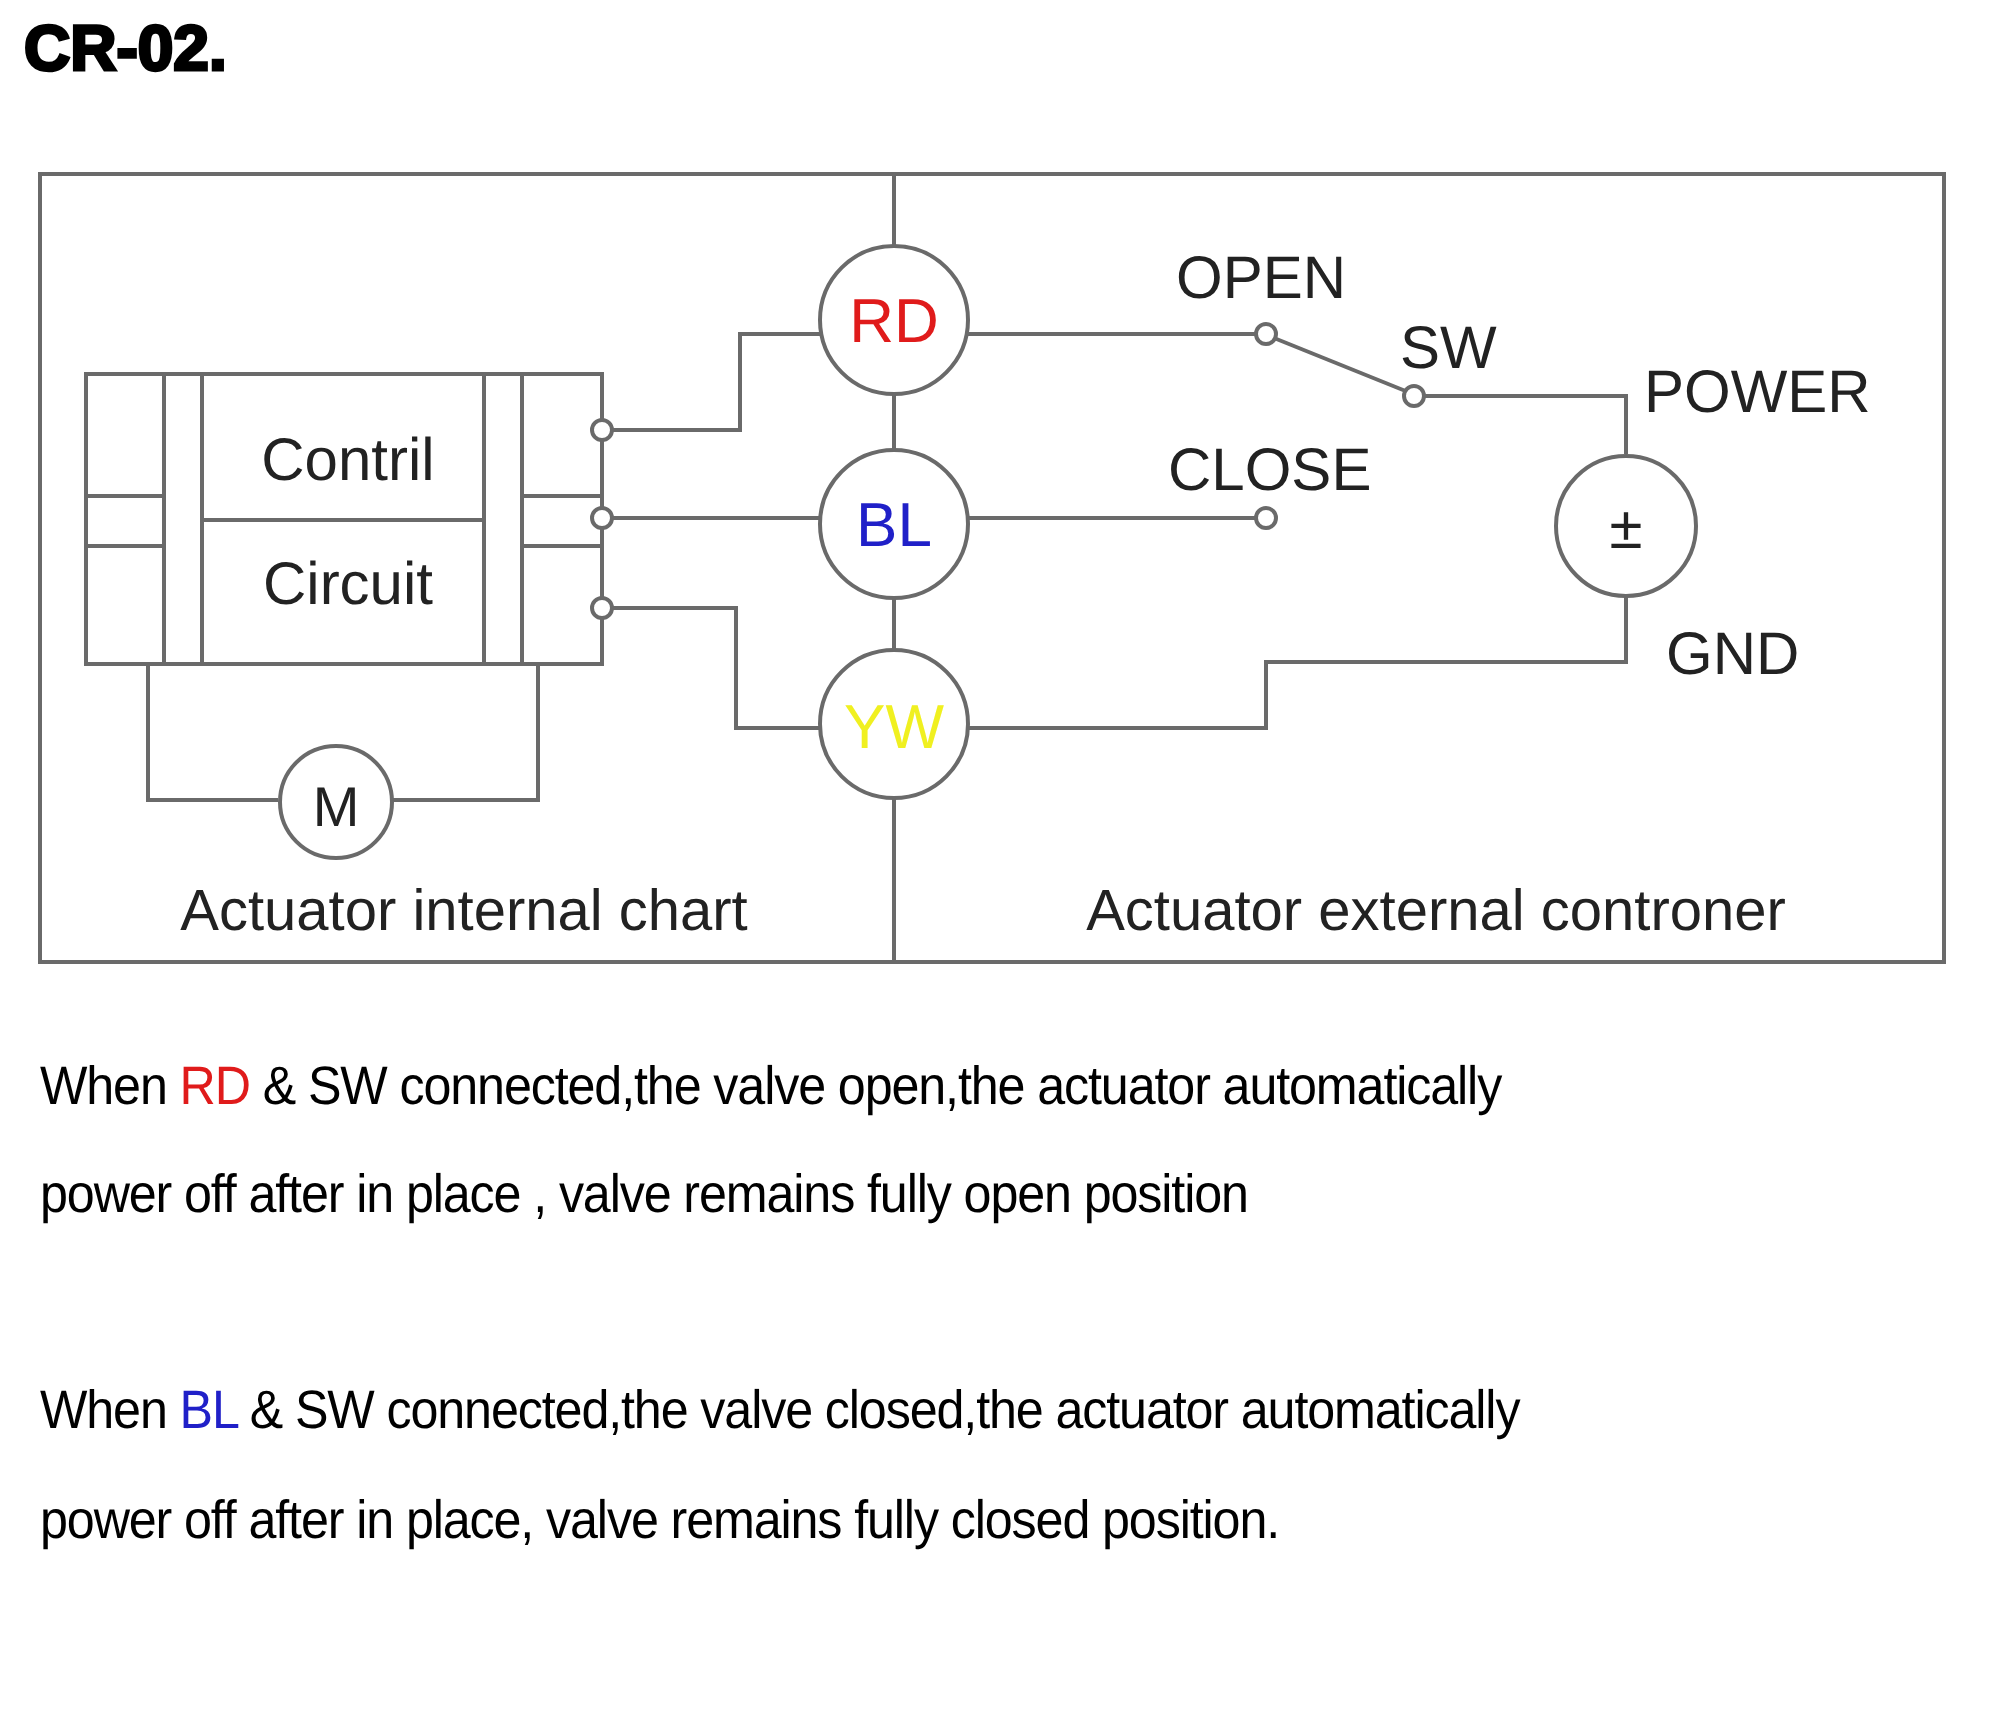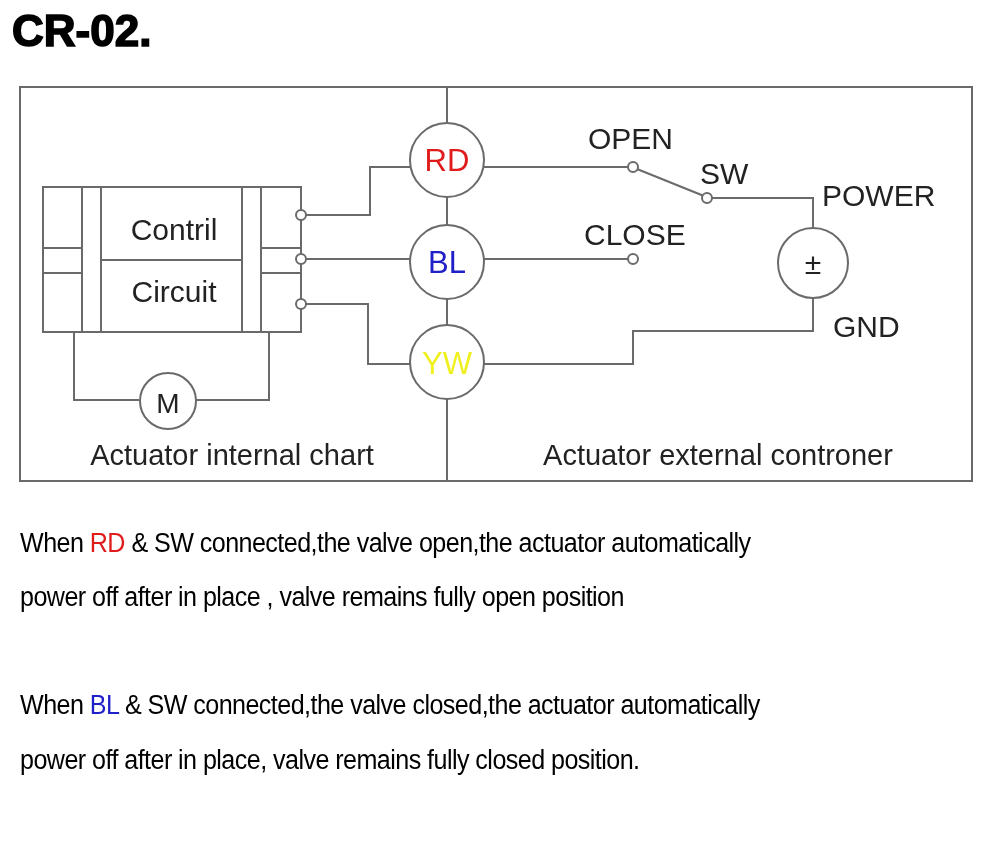--- a/index.html
+++ b/index.html
@@ -1,20 +1,20 @@
 <!DOCTYPE html>
 <html><head>
 <meta charset="utf-8">
 <style>
   html, body { margin: 0; padding: 0; background: #ffffff; }
   body { width: 1000px; height: 863px; position: relative; overflow: hidden; }
   .title {
     position: absolute; left: 12px; top: 6px;
     font-family: "Liberation Sans", sans-serif; font-weight: 900;
-    font-size: 44px; color: #000; letter-spacing: 0px;
+    font-size: 32px; color: #000; letter-spacing: 0px;
     -webkit-text-stroke: 1.6px #000;
   }
   svg.diagram { position: absolute; left: 0; top: 0; }
   .lbl { font-family: "Liberation Sans", sans-serif; fill: #222; }
   .para {
     position: absolute; left: 20px;
     font-family: "Liberation Sans", sans-serif; font-size: 27px; color: #000;
     letter-spacing: -0.6px; transform: scaleX(0.93); transform-origin: left top;
     white-space: nowrap;
   }

